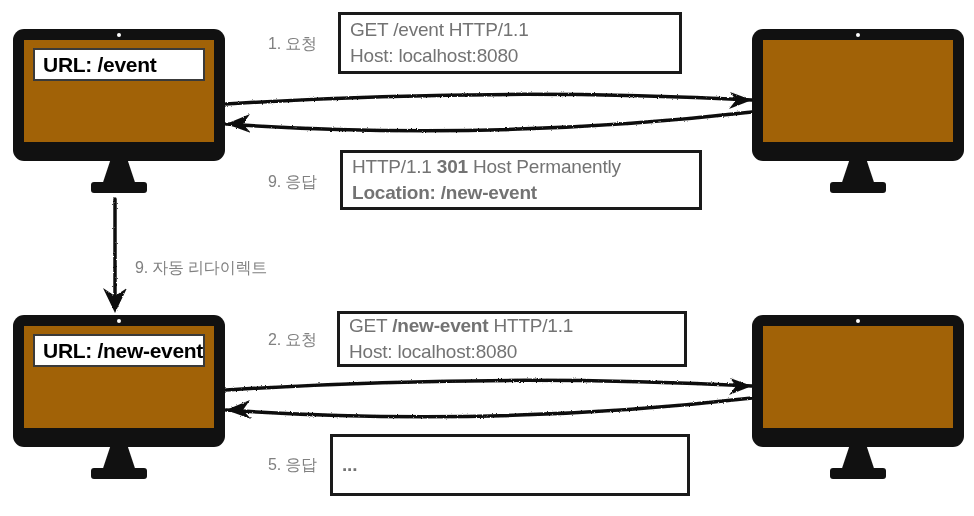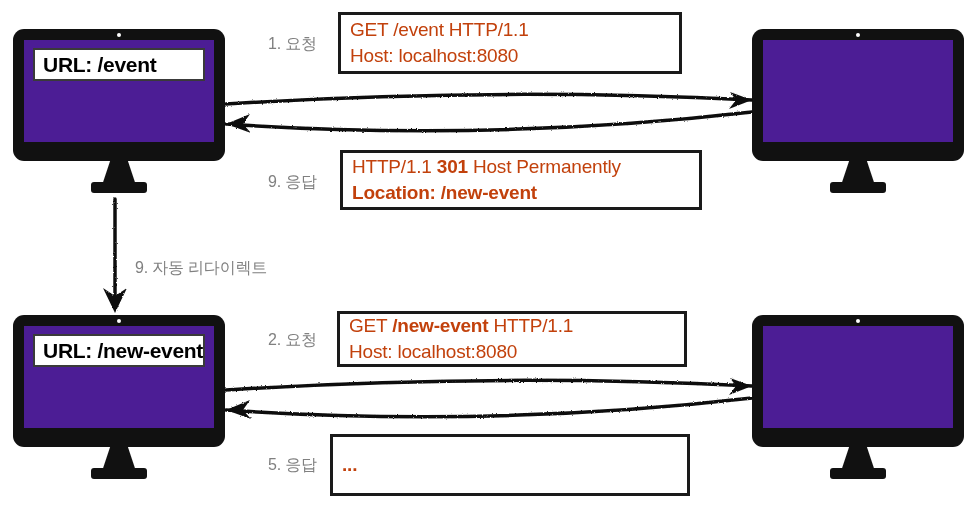--- a/index.html
+++ b/index.html
@@ -41,21 +41,21 @@
     margin-left: -2px;
     background: #ffffff;
     border-radius: 50%;
   }
   .monitor .screen {
     position: absolute;
     left: 5.2%;
     top: 11px;
     right: 5.2%;
     bottom: 14%;
-    background: #4c1d95;
+    background: #a16207;
   }
   .monitor .neck {
     position: absolute;
     left: 50%;
     width: 15%;
     margin-left: -7.5%;
     top: 78.5%;
     height: 12.5%;
     background: #111111;
     clip-path: polygon(22% 0%, 78% 0%, 100% 100%, 0% 100%);
@@ -99,21 +99,21 @@
     background: #ffffff;
     border: 3px solid #1a1a1a;
     box-sizing: border-box;
     padding: 5px 9px 5px 9px;
     display: flex;
     flex-direction: column;
     justify-content: center;
   }
   .msg-box .line {
     font-size: 19px;
-    color: #c2410c;
+    color: #737373;
     line-height: 1.36;
     white-space: nowrap;
     letter-spacing: -0.2px;
   }
   .msg-box .line b { font-weight: bold; }
 
   
   .step-label {
     position: absolute;
     color: #808080;

